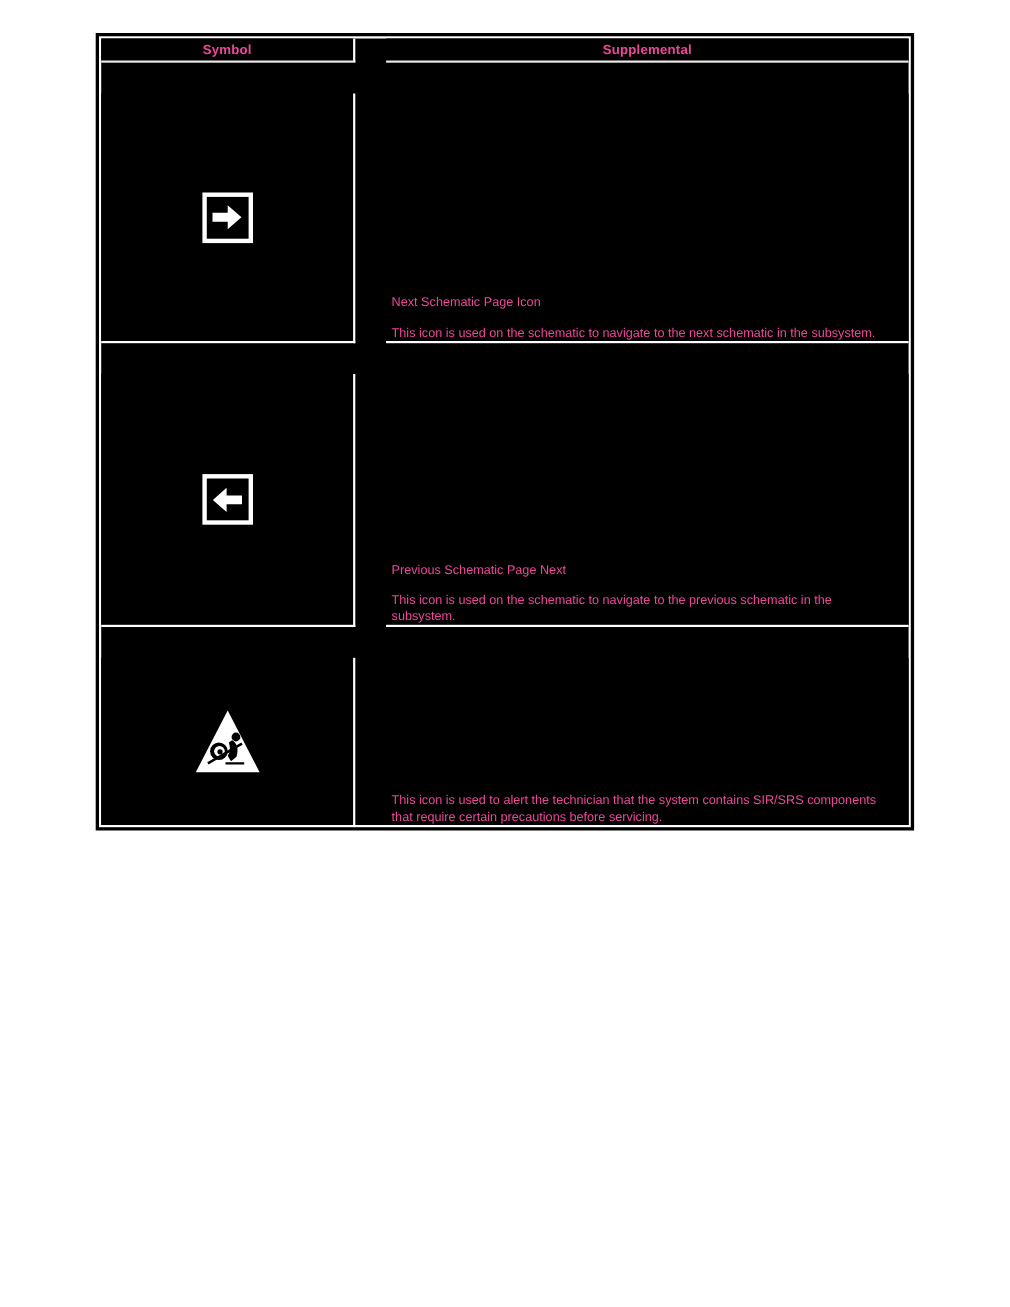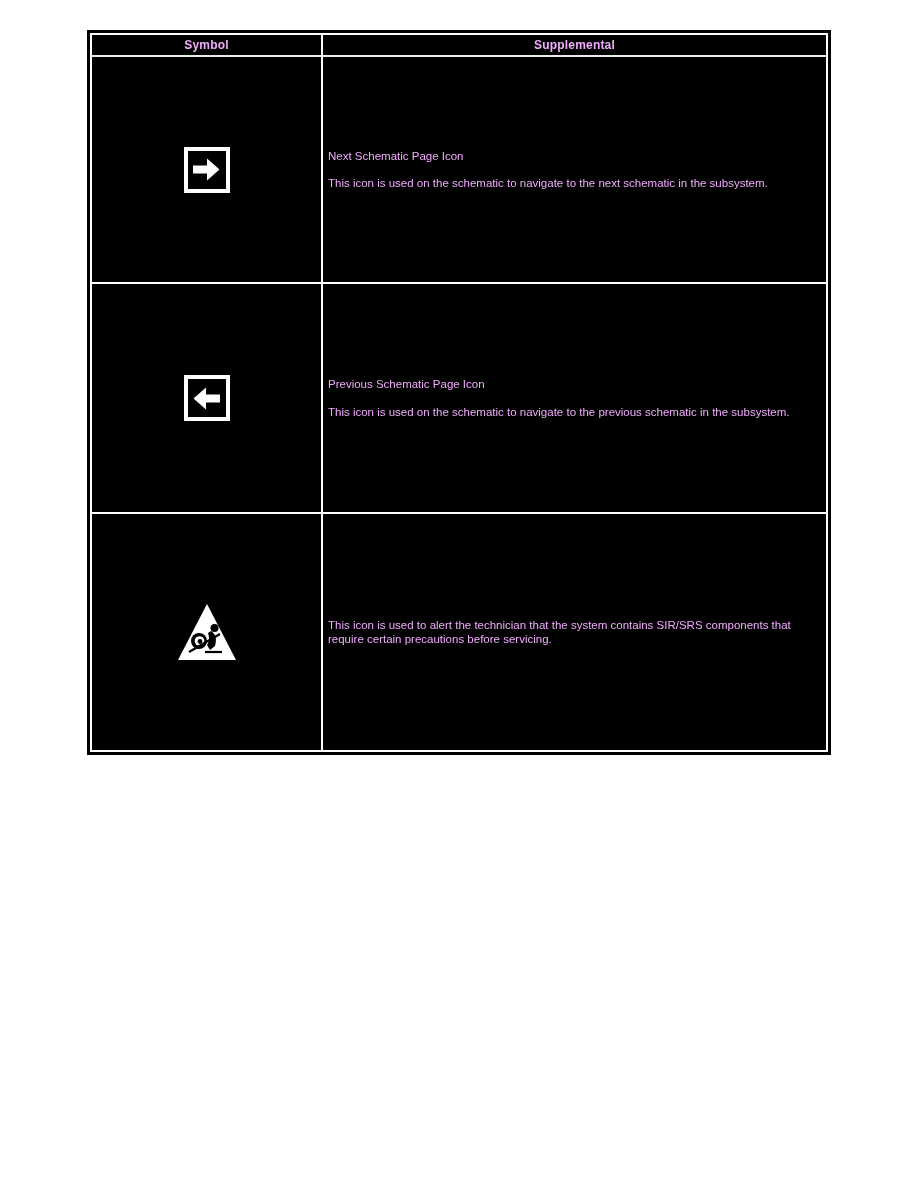--- a/index.html
+++ b/index.html
@@ -21,36 +21,37 @@
     inset: 3px;
     border: 2px solid #ffffff;
     pointer-events: none;
   }
   .grid {
     position: absolute;
     inset: 5px;
     display: grid;
     grid-template-columns: 231px 1fr;
     grid-template-rows: 22px 227px 230px 1fr;
-    color: #f0abfc;
+    color: #ec4899;
+    gap: 28px;
   }
   .cell { background: #000000; }
   .col-symbol { border-right: 2px solid #ffffff; }
   .header-cell {
     display: flex; align-items: center; justify-content: center;
     font-size: 12px; font-weight: bold;
     border-bottom: 2px solid #e8e8e8;
     letter-spacing: 0.2px;
   }
   .row-sep { border-bottom: 2px solid #ffffff; }
   .icon-cell {
     display: flex; align-items: center; justify-content: center;
   }
   .desc-cell {
-    display: flex; flex-direction: column; justify-content: center;
+    display: flex; flex-direction: column; justify-content: flex-end;
     padding: 0 10px 0 5px;
     font-size: 11.5px; line-height: 14.5px;
   }
   .desc-cell .title { margin-bottom: 13px; }
   .arrow-box {
     width: 46px; height: 46px;
     border: 4px solid #ffffff;
     display: flex; align-items: center; justify-content: center;
     background: #000000;
   }
@@ -80,21 +81,21 @@
     </div>
 
     <div class="cell icon-cell col-symbol row-sep">
       <div class="arrow-box">
         <svg width="27" height="23" viewBox="0 0 27 23" xmlns="http://www.w3.org/2000/svg">
           <path d="M27 7.5 H13 V0.5 L0.5 11.5 L13 22.5 V15.5 H27 Z" fill="#ffffff"></path>
         </svg>
       </div>
     </div>
     <div class="cell desc-cell row-sep">
-      <div class="title">Previous Schematic Page Icon</div>
+      <div class="title">Previous Schematic Page Next</div>
       <div class="body">This icon is used on the schematic to navigate to the previous schematic in the subsystem.</div>
     </div>
 
     <div class="cell icon-cell col-symbol">
       <div class="tri-icon">
         <svg width="60" height="58" viewBox="0 0 60 58" xmlns="http://www.w3.org/2000/svg">
 
           <path d="M30 1 L59 57 H1 Z" fill="#ffffff"></path>
 
           <circle cx="22" cy="38" r="8" fill="#000000"></circle>

